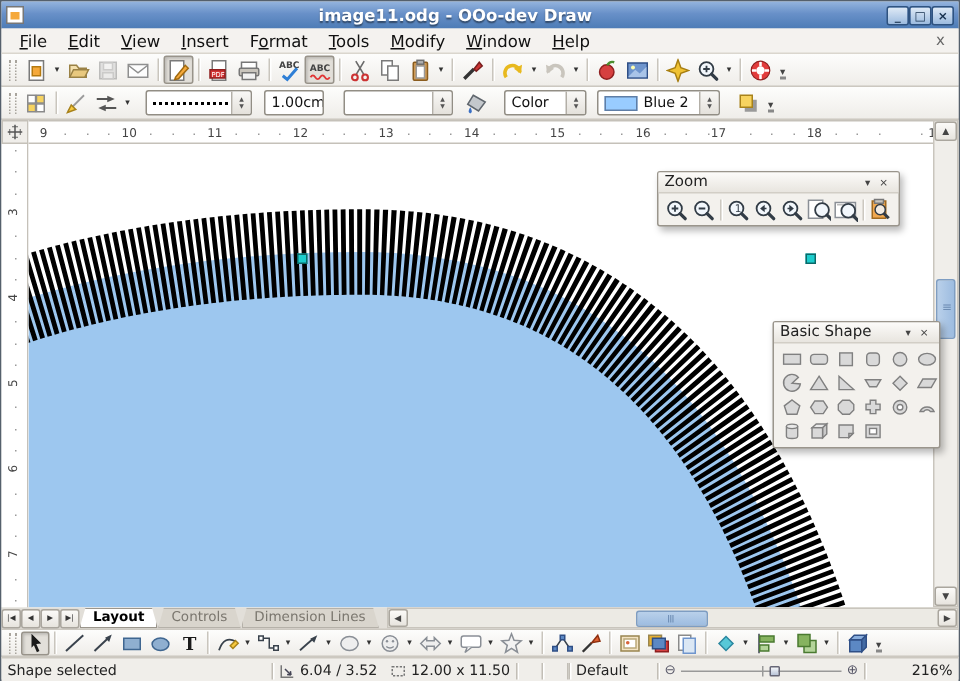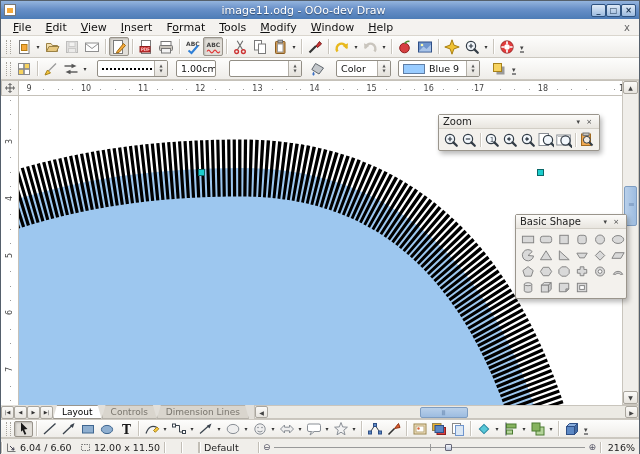--- a/index.html
+++ b/index.html
@@ -1,21 +1,21 @@
 <!DOCTYPE html>
 <html><head>
 <meta charset="utf-8">
 <style>
 *{margin:0;padding:0;box-sizing:border-box}
 html,body{width:640px;height:454px;overflow:hidden;font-family:"DejaVu Sans",sans-serif}
 #win{position:absolute;inset:0;background:#ebe9e5;border:1px solid #55606c}
 .titlebar{position:absolute;left:0;top:0;width:100%;height:18px;background:linear-gradient(#94b4de,#6890c8 45%,#4d7cb6);display:flex;align-items:center;padding:0 3px;gap:2px}
 .appicon{width:12px;height:12px;background:#fff;border:1px solid #777;position:relative}
 .appicon::after{content:"";position:absolute;left:2px;top:3px;width:6px;height:5px;background:#f5a93b}
-.title{flex:1;text-align:center;color:#fff;font-weight:normal;font-size:11px;text-shadow:0 1px 1px rgba(0,0,0,.45)}
+.title{flex:1;text-align:center;color:#fff;font-weight:bold;font-size:11px;text-shadow:0 1px 1px rgba(0,0,0,.45)}
 .winbtn{width:15px;height:13px;border:1px solid #2f5380;border-radius:2px;background:linear-gradient(#dfeaf6,#9cbbdf);color:#16304e;font-size:8px;line-height:12px;text-align:center;font-weight:bold}
 .menubar{position:absolute;top:18px;height:17px;width:100%;background:#f4f2ef;border-bottom:1px solid #dad6ce;display:flex;align-items:center;padding-left:5px;font-size:11px;color:#111}
 .menuitem{padding:1px 7px}
 .menuclose{margin-left:auto;margin-right:9px;color:#666;font-size:10px}
 .tb{position:absolute;width:100%;background:linear-gradient(#fdfdfc,#efede9);border-bottom:1px solid #ccc8c0;display:flex;align-items:center;padding-left:2px}
 #tb1{top:35px;height:22px}
 #tb2{top:57px;height:22px}
 #drawbar{top:419px;height:18px}
 .grip{width:5px;height:14px;border-left:1px dotted #a8a49c;border-right:1px dotted #a8a49c;margin:0 3px}
 .tbtn{width:20px;height:19px;display:flex;align-items:center;justify-content:center;border:1px solid transparent;border-radius:2px;position:relative;flex:none}
@@ -38,21 +38,21 @@
 .vruler i{position:absolute;left:9px;width:1px;height:1px;background:#999}
 .canvas{position:absolute;left:18px;top:95px;width:604px;height:309px;background:#fff;overflow:hidden}
 .handle{position:absolute;width:7px;height:7px;background:#1ccdcd;border:1px solid #0b6868}
 .vscroll{position:absolute;left:621px;top:79px;width:17px;height:325px;background:#f0eeea;border:1px solid #c9c5bd}
 .sbtn{position:absolute;left:0;width:15px;height:13px;background:linear-gradient(#fbfaf8,#e7e4de);border:1px solid #aaa69e;border-radius:2px;font-size:6px;color:#444;text-align:center;line-height:12px}
 .vthumb{position:absolute;left:1px;top:105px;width:13px;height:40px;background:linear-gradient(90deg,#b9d0ea,#9dbce0);border:1px solid #7e9dc2;border-radius:2px}
 .vthumb::after{content:"≡";position:absolute;left:3px;top:13px;font-size:8px;color:#6d8cb3}
 .tabrow{position:absolute;top:404px;left:0;width:100%;height:15px;background:#e2dfd9;border-bottom:1px solid #ccc8c0;display:flex;align-items:stretch;font-size:9px}
 .navbtn{width:13px;height:13px;margin-top:1px;background:linear-gradient(#fbfaf8,#e7e4de);border:1px solid #aaa69e;border-radius:2px;font-size:5px;color:#333;text-align:center;line-height:11px;flex:none}
 .tab{padding:0 9px;display:flex;align-items:center;clip-path:polygon(4px 0,calc(100% - 4px) 0,100% 100%,0 100%);flex:none;position:relative}
-.tab.active{background:#fff;font-weight:normal;color:#000;box-shadow:inset 0 0 0 1px #9a958c}
+.tab.active{background:#fff;font-weight:bold;color:#000;box-shadow:inset 0 0 0 1px #9a958c}
 .tab.inactive{background:#d9d5cd;color:#7a766e;box-shadow:inset 0 0 0 1px #b5b1a9}
 .hscroll{position:relative;flex:1;margin-left:5px;background:#eceae4;border:1px solid #c9c5bd}
 .hsbtn{position:absolute;top:0;width:13px;height:100%;background:linear-gradient(#fbfaf8,#e7e4de);border:1px solid #aaa69e;border-radius:2px;font-size:6px;color:#444;text-align:center;line-height:12px}
 .hthumb{position:absolute;top:1px;left:165px;width:48px;height:11px;background:linear-gradient(#b9d0ea,#9dbce0);border:1px solid #7e9dc2;border-radius:2px}
 .hthumb::after{content:"≡";position:absolute;left:19px;top:0px;font-size:8px;color:#6d8cb3;transform:rotate(90deg)}
 .statusbar{position:absolute;top:437px;left:0;width:100%;height:17px;background:#f0eeea;border-top:1px solid #ccc8c0;display:flex;align-items:center;font-size:9.5px;color:#222}
 .scell{display:flex;align-items:center;height:100%;padding:0 4px;flex:none;white-space:nowrap;overflow:hidden}
 .ssep{width:1px;height:11px;background:#c2beb6;box-shadow:1px 0 0 #fff;flex:none}
 .palette{position:absolute;background:#f3f1ed;border:1px solid #9a958c;box-shadow:2px 3px 5px rgba(0,0,0,.28);border-radius:2px}
 .ptitle{height:14px;display:flex;align-items:center;padding:0 4px;font-size:10px;color:#222;background:linear-gradient(#fcfbf9,#e8e5df);border-bottom:1px solid #d2cec6}
@@ -299,21 +299,21 @@
       <div class="combo" style="width: 55px;">
         <span>Color</span>
         <div class="spin">
           <span>▲</span>
           <span>▼</span>
         </div>
       </div>
       <div style="width: 7px; flex: 0 0 auto;"></div>
       <div class="combo" style="width: 82px;">
         <span class="swatch" style="background: rgb(153, 204, 255);"></span>
-        <span>Blue 9</span>
+        <span>Blue 2</span>
         <div class="spin">
           <span>▲</span>
           <span>▼</span>
         </div>
       </div>
       <div style="width: 9px; flex: 0 0 auto;"></div>
       <div class="tbtn">
         <svg width="16" height="16" viewBox="0 0 16 16">
           <rect x="5.5" y="5.5" width="8" height="8" fill="#9a9a9a"></rect>
           <rect x="2.5" y="2.5" width="8" height="8" fill="#f7d35f" stroke="#a8821a"></rect>
@@ -785,27 +785,28 @@
       <div class="tbtn">
         <svg width="16" height="16" viewBox="0 0 16 16">
           <rect x="2.5" y="5.5" width="8" height="8" fill="#5c88c4" stroke="#2f4f86"></rect>
           <path d="M2.5 5.5 L5.5 2.5 H13.5 L10.5 5.5 Z" fill="#89aedd" stroke="#2f4f86"></path>
           <path d="M10.5 5.5 L13.5 2.5 V10.5 L10.5 13.5 Z" fill="#436ba3" stroke="#2f4f86"></path>
         </svg>
       </div>
       <div class="ovf">▾</div>
     </div>
   <div class="statusbar">
+    <div class="scell" style="width:180px">Shape selected</div>
     <div class="ssep"></div>
     <div class="scell" style="width:74px">
       <svg width="11" height="11" viewBox="0 0 11 11" style="margin-right:3px;flex:none">
           <path d="M1.5 1.5 V9.5 H9.5" fill="none" stroke="#777"></path>
           <path d="M4 4 L8 8 M8 8 l-2.6 -0.4 M8 8 l-0.4 -2.6" stroke="#445" fill="none"></path>
         </svg>
-      <span>6.04 / 6.60</span>
+      <span>6.04 / 3.52</span>
     </div>
     <div class="scell" style="width:88px">
       <svg width="11" height="11" viewBox="0 0 11 11" style="margin-right:3px;flex:none">
           <rect x="1.5" y="2.5" width="8" height="6" fill="none" stroke="#777" stroke-dasharray="1.5 1"></rect>
         </svg>
       <span>12.00 x 11.50</span>
     </div>
     <div class="ssep"></div>
     <div class="scell" style="width:16px"></div>
     <div class="ssep"></div>
@@ -817,15 +818,15 @@
     <div class="scell" style="flex:1">
       <span style="font-size:9px;color:#556">⊖</span>
       <span style="flex:1;position:relative;height:11px;margin:0 3px">
         <span style="position:absolute;left:0;right:0;top:5px;height:1px;background:#999"></span>
         <span style="position:absolute;left:50%;top:2px;width:1px;height:7px;background:#999"></span>
         <span style="position:absolute;left:55%;top:2px;width:7px;height:7px;background:linear-gradient(#f4f6fa,#b9c4d8);border:1px solid #667;border-radius:1px"></span>
       </span>
       <span style="font-size:9px;color:#556">⊕</span>
     </div>
     <div class="ssep"></div>
-    <div class="scell" style="width:38px;justify-content:flex-end">216%</div>
+    <div class="scell" style="width:62px;justify-content:flex-end">216%</div>
   </div>
 </div>
 
 </body></html>

